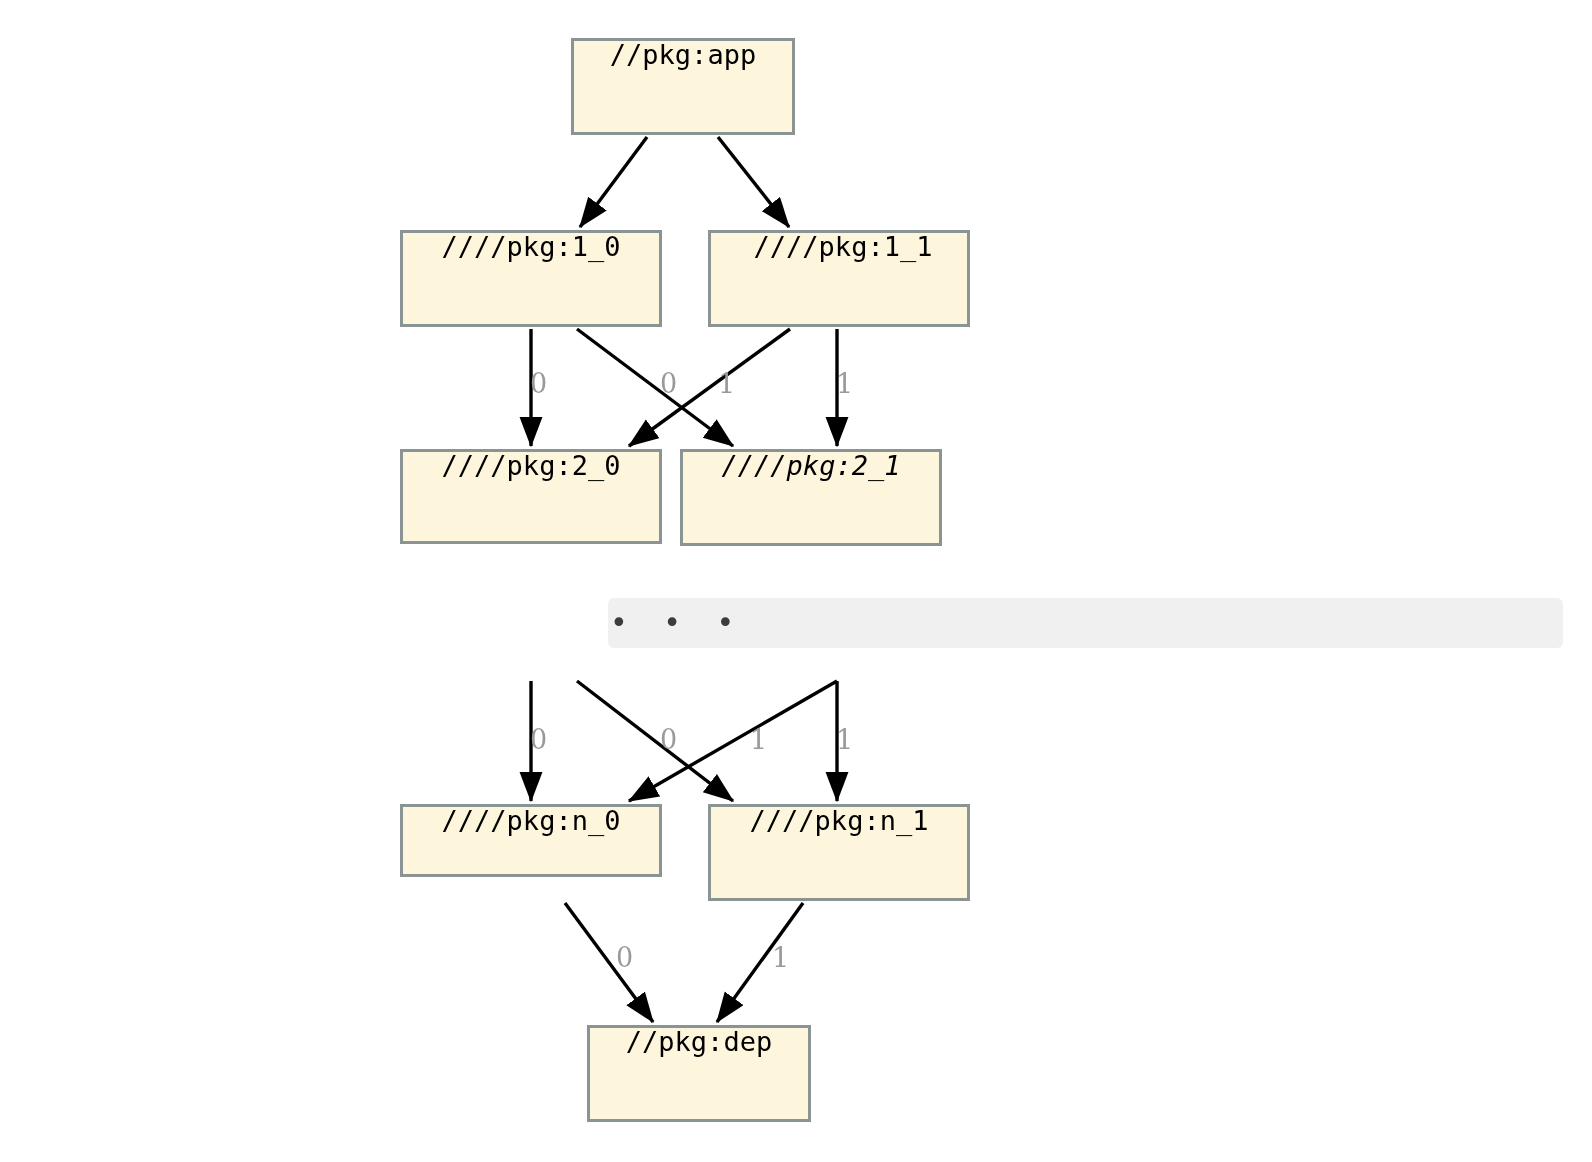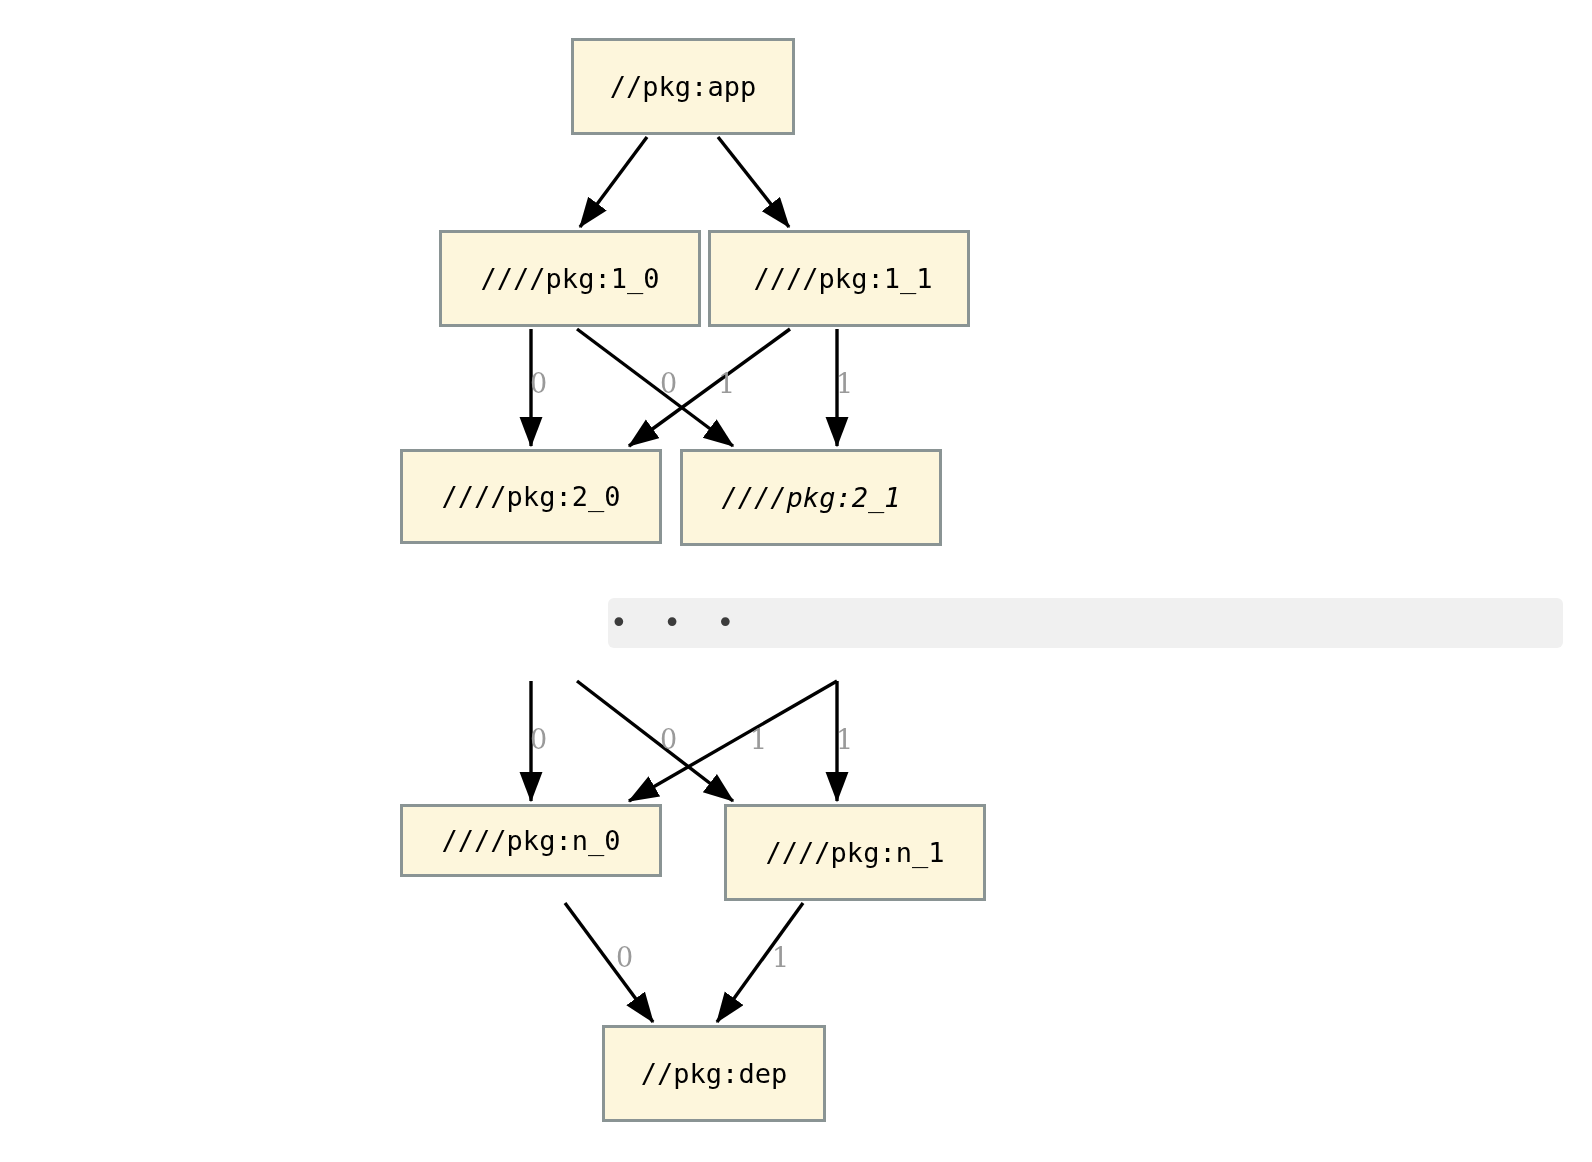--- a/index.html
+++ b/index.html
@@ -25,21 +25,21 @@
     left: 0; top: 0;
     width: 1592px;
     height: 1162px;
   }
   .node-box {
     position: absolute;
     box-sizing: border-box;
     background: #fdf6dc;
     border: 3px solid #000000;
     display: flex;
-    align-items: center;
+    align-items: flex-start;
     justify-content: center;
   }
   .node-label {
     font-family: "DejaVu Sans Mono", "Liberation Mono", monospace;
     font-size: 27px;
     color: #000000;
     letter-spacing: 0px;
     white-space: nowrap;
     line-height: 1;
   }
@@ -91,39 +91,39 @@
         <line x1="837" y1="681" x2="837" y2="801" marker-end="url(#arrowhead)" stroke="#000000"></line>
         <line x1="565" y1="903" x2="653" y2="1022" marker-end="url(#arrowhead)" stroke="#000000"></line>
         <line x1="803" y1="903" x2="717" y2="1022" marker-end="url(#arrowhead)" stroke="#000000"></line>
       </g>
   </svg>
 
   <div id="nodes-layer">
       <div class="node-box" style="left: 571px; top: 38px; width: 224px; height: 97px; background: rgb(253, 246, 220); border-color: rgb(138, 148, 148);">
         <span class="node-label">//pkg:app</span>
       </div>
-      <div class="node-box" style="left: 400px; top: 230px; width: 262px; height: 97px; background: rgb(253, 246, 220); border-color: rgb(138, 148, 148); margin-left: 39px;">
+      <div class="node-box" style="left: 400px; top: 230px; width: 262px; height: 97px; background: rgb(253, 246, 220); border-color: rgb(138, 148, 148);">
         <span class="node-label">////pkg:1_0</span>
       </div>
       <div class="node-box" style="left: 708px; top: 230px; width: 262px; height: 97px; background: rgb(253, 246, 220); border-color: rgb(138, 148, 148); padding-left: 8px;">
         <span class="node-label">////pkg:1_1</span>
       </div>
       <div class="node-box" style="left: 400px; top: 449px; width: 262px; height: 95px; background: rgb(253, 246, 220); border-color: rgb(138, 148, 148);">
         <span class="node-label">////pkg:2_0</span>
       </div>
       <div class="node-box" style="left: 680px; top: 449px; width: 262px; height: 97px; background: rgb(253, 246, 220); border-color: rgb(138, 148, 148); font-style: italic;">
         <span class="node-label">////pkg:2_1</span>
       </div>
       <div class="node-box" style="left: 400px; top: 804px; width: 262px; height: 73px; background: rgb(253, 246, 220); border-color: rgb(138, 148, 148);">
         <span class="node-label">////pkg:n_0</span>
       </div>
-      <div class="node-box" style="left: 708px; top: 804px; width: 262px; height: 97px; background: rgb(253, 246, 220); border-color: rgb(138, 148, 148); margin-left: 16px;">
+      <div class="node-box" style="left: 708px; top: 804px; width: 262px; height: 97px; background: rgb(253, 246, 220); border-color: rgb(138, 148, 148);">
         <span class="node-label">////pkg:n_1</span>
       </div>
-      <div class="node-box" style="left: 602px; top: 1025px; width: 224px; height: 97px; background: rgb(253, 246, 220); border-color: rgb(138, 148, 148);">
+      <div class="node-box" style="left: 587px; top: 1025px; width: 224px; height: 97px; background: rgb(253, 246, 220); border-color: rgb(138, 148, 148);">
         <span class="node-label">//pkg:dep</span>
       </div>
     </div>
 
   <div class="ellipsis-band" style="left: 608px; top: 598px; width: 955px; height: 50px; background: rgb(240, 240, 240);"></div>
   <div class="ellipsis-dots" style="left: 610px; top: 608px;">• • •</div>
 
   <div id="edge-labels-layer">
       <div class="edge-label" style="left: 530px; top: 370px; color: rgb(154, 154, 154);">0</div>
       <div class="edge-label" style="left: 660px; top: 370px; color: rgb(154, 154, 154);">0</div>

